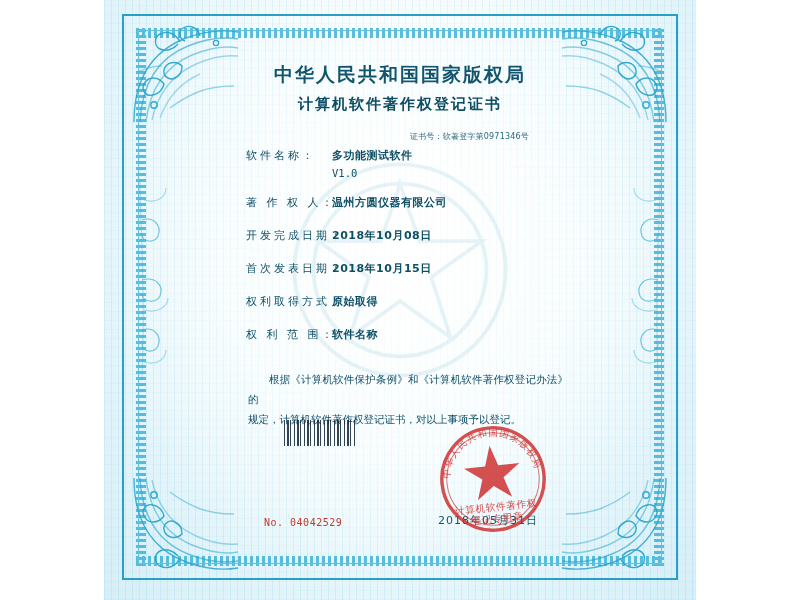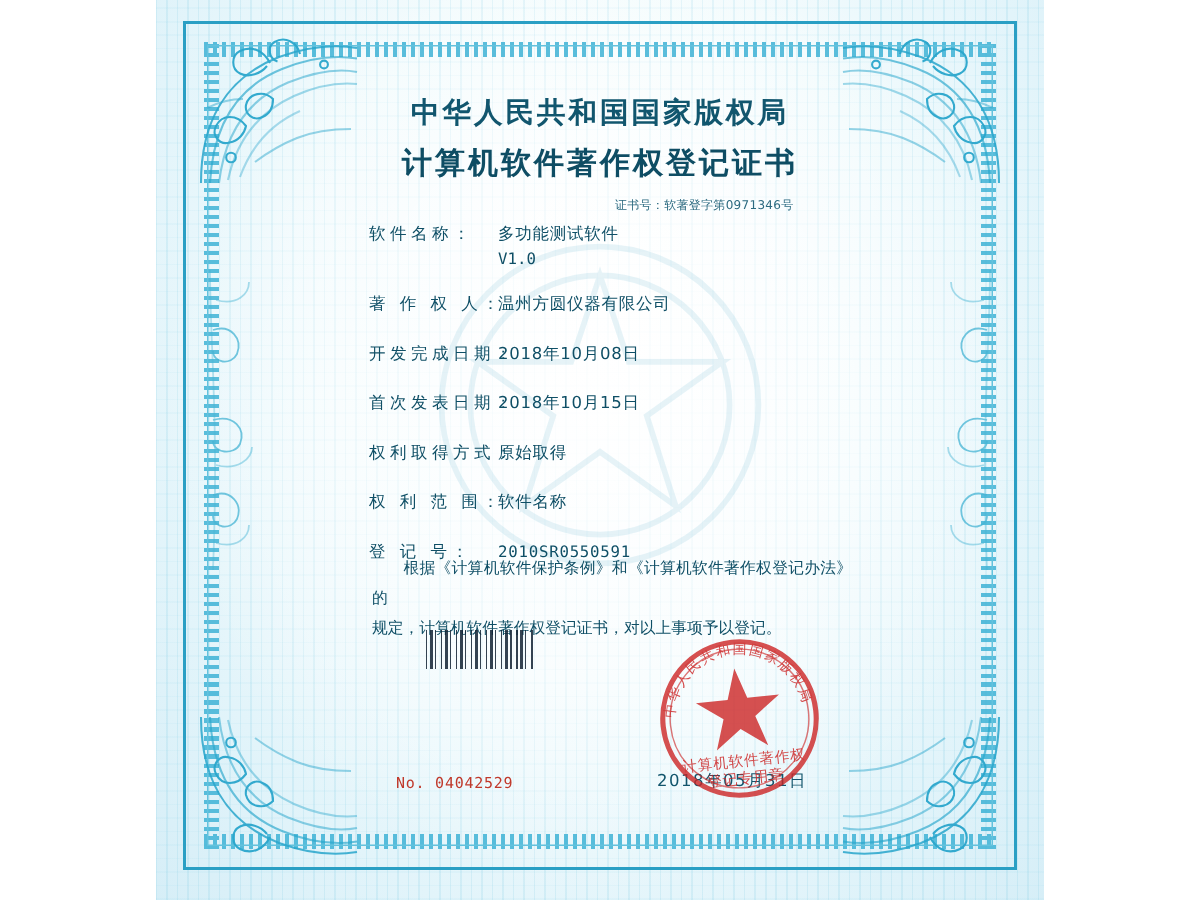--- a/index.html
+++ b/index.html
@@ -143,21 +143,21 @@
     font-size: 19px;
     font-weight: bold;
     letter-spacing: 2px;
     color: #11566e;
   }
   .title-sub {
     position: absolute;
     left: 0; top: 95px;
     width: 592px;
     text-align: center;
-    font-size: 20px;
+    font-size: 15px;
     font-weight: bold;
     letter-spacing: 2px;
     color: #0e4d64;
   }
   .cert-no {
     position: absolute;
     right: 126px;
     top: 131px;
     font-size: 8px;
     color: #2c6a80;
@@ -181,20 +181,21 @@
   .field-label {
     width: 86px;
     flex: 0 0 86px;
     letter-spacing: 3px;
     white-space: nowrap;
   }
   .field-value {
     flex: 1 1 auto;
     letter-spacing: 0.5px;
     white-space: nowrap;
+    font-weight: bold;
   }
   .field-value.mono {
     font-family: "DejaVu Sans Mono", "Liberation Mono", monospace;
     font-size: 10.5px;
   }
   .row-tight { margin-bottom: 4px; }
   .row-gap   { margin-bottom: 18px; }
   .sub-value {
     margin-left: 86px;
     font-family: "DejaVu Sans Mono", "Liberation Mono", monospace;
@@ -400,24 +401,20 @@
       <div class="field-row row-gap">
         <span class="field-label">权利取得方式：</span>
         <span class="field-value">原始取得</span>
       </div>
 
       <div class="field-row row-gap">
         <span class="field-label">权 利 范 围：</span>
         <span class="field-value">软件名称</span>
       </div>
 
-      <div class="field-row">
-        <span class="field-label">登 记 号：</span>
-        <span class="field-value mono">2010SR0550591</span>
-      </div>
     </div>
 
     <div class="statement">
       <div>根据《计算机软件保护条例》和《计算机软件著作权登记办法》的</div>
       <div class="line2">规定，计算机软件著作权登记证书，对以上事项予以登记。</div>
     </div>
 
     <div class="barcode"></div>
 
     <div class="serial">No. 04042529</div>

